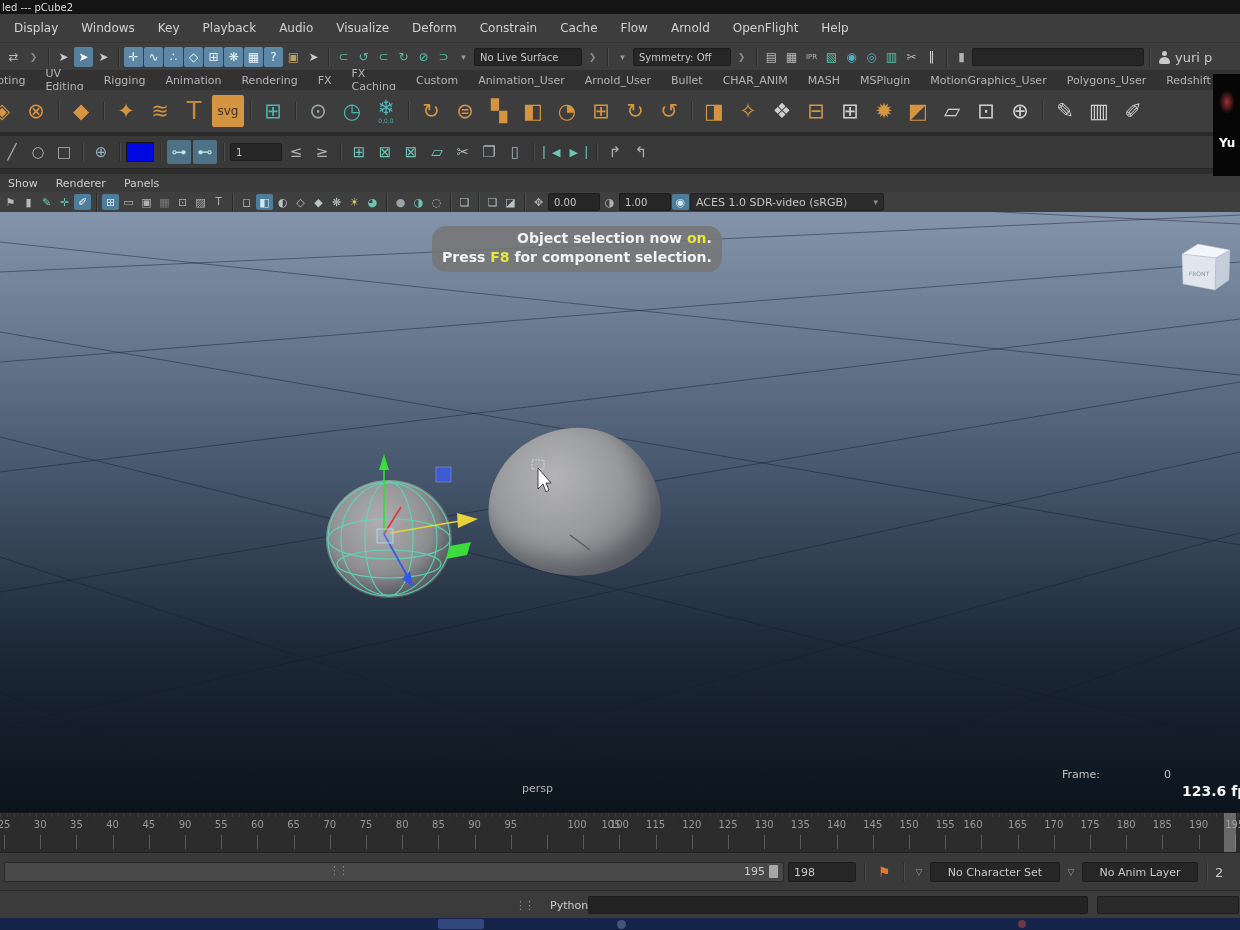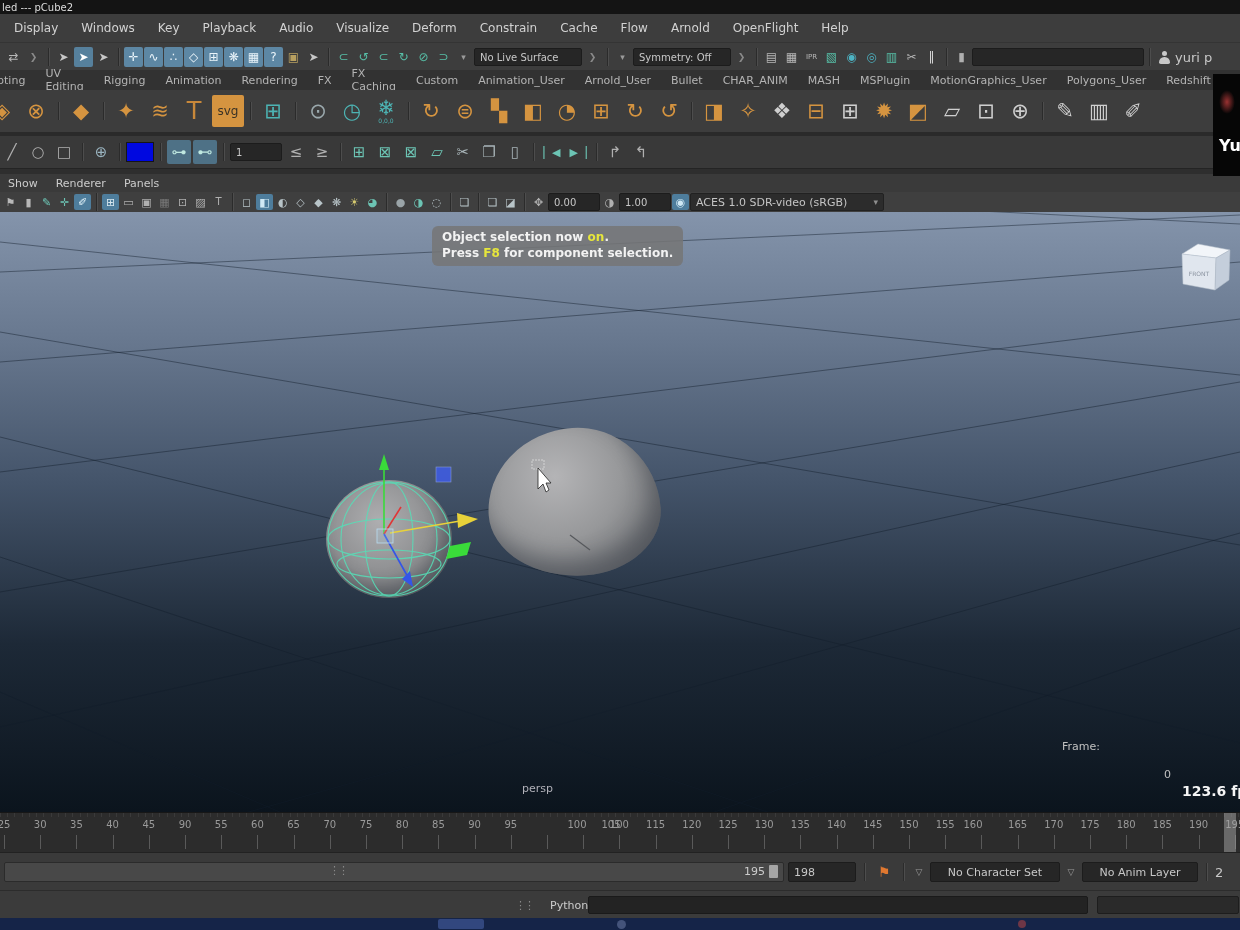--- a/index.html
+++ b/index.html
@@ -47,34 +47,34 @@
     background:linear-gradient(180deg,var(--viewport-top) 0%,#67778e 22%,#44546a 45%,#1d2937 72%,var(--viewport-bottom) 100%);}
   #grid-svg,#scene-svg{position:absolute;left:0;top:0;pointer-events:none;}
   .blob{position:absolute;}
   #blob-right{left:488px;top:216px;width:172px;height:148px;transform:rotate(-4deg);
     border-radius:52% 48% 46% 54% / 55% 58% 42% 45%;
     background:radial-gradient(ellipse at 40% 32%,#b4b4b6 0%,#97989a 45%,#77797c 75%,#5c5f63 96%);
     box-shadow:inset -10px -16px 20px rgba(35,40,52,.35);}
   #blob-left{left:326px;top:268px;width:126px;height:118px;border-radius:50%;
     background:radial-gradient(circle at 42% 35%,#aeaeb0 0%,#8e8f91 50%,#6e7073 80%,#55585c 97%);
     box-shadow:inset -8px -12px 16px rgba(35,40,52,.35);}
-  #tooltip{position:absolute;left:432px;top:14px;background:rgba(118,118,118,.85);border-radius:6px;
-    padding:3px 10px 5px 10px;font-size:12px;font-weight:bold;color:#f2f2f2;line-height:1.35;}
+  #tooltip{position:absolute;left:432px;top:14px;background:rgba(118,118,118,.85);border-radius:14px;
+    padding:3px 10px 5px 10px;font-size:14px;font-weight:bold;color:#f2f2f2;line-height:1.35;text-align:right;}
   #tooltip div{white-space:pre;}
   #tooltip .hl{color:var(--tooltip-highlight);}
   .hud{position:absolute;color:#c0c0c0;font-size:11px;white-space:nowrap;}
   #hud-fps{font-size:14px;font-weight:bold;color:#f5f5f5;}
   #persp-label{color:#b0b0b8;}
   #viewcube{position:absolute;left:1172px;top:20px;}
 
   
   #overlay-window{position:absolute;left:1213px;top:74px;width:27px;height:102px;background:#060606;overflow:hidden;}
   #overlay-window .glow{position:absolute;left:6px;top:16px;width:16px;height:24px;border-radius:50%;
     background:radial-gradient(ellipse,rgba(190,60,60,.8),rgba(190,60,60,0) 70%);}
-  #overlay-window .yu{position:absolute;left:6px;top:62px;color:#fff;font-size:16px;font-weight:bold;text-align:right;}
+  #overlay-window .yu{position:absolute;left:6px;top:62px;color:#fff;font-size:12px;font-weight:bold;text-align:right;}
 
   
   #time-slider{position:absolute;top:812px;left:0;width:1240px;height:40px;background:#2c2c2c;border-top:1px solid #171717;}
   #time-slider .minor{position:absolute;top:0;left:0;right:0;height:4px;
     background:repeating-linear-gradient(90deg,#3a3a3a 0 1px,transparent 1px 7.24px);}
   .tl-num{position:absolute;top:6px;width:30px;margin-left:-15px;text-align:center;font-size:10px;color:#9a9a9a;}
   .tl-tick{position:absolute;top:22px;width:1px;height:14px;background:#5a5a5a;}
   #playhead{position:absolute;top:0;height:40px;width:12px;background:rgba(165,165,165,.5);}
 
   #range-row{top:852px;height:38px;background:#3a3a3a;border-top:1px solid #222;padding-left:4px;gap:4px;}
@@ -380,21 +380,21 @@
     </div>
 
     <svg id="viewcube" width="64" height="66">
       <polygon points="10,22 26,12 58,18 44,26" fill="#f2f5f9" stroke="#b8c2cc" stroke-width="0.5"></polygon>
       <polygon points="10,22 44,26 43,58 11,52" fill="#e0e6ee" stroke="#b8c2cc" stroke-width="0.5"></polygon>
       <polygon points="44,26 58,18 57,48 43,58" fill="#c4cedb" stroke="#b0bac6" stroke-width="0.5"></polygon>
       <text x="27" y="44" font-size="6" fill="#8a93a0" text-anchor="middle">FRONT</text>
     </svg>
 
     <span class="hud" id="persp-label" style="left:522px;top:570px">persp</span>
-    <span class="hud" style="left:1062px;top:528px">Frame:</span>
+    <span class="hud" style="left:1062px;top:556px">Frame:</span>
     <span class="hud" style="left:1164px;top:556px">0</span>
     <span class="hud" id="hud-fps" style="left:1182px;top:571px">123.6 fps</span>
   </div>
 
   <div id="overlay-window">
     <span class="glow"></span>
     <span class="yu">Yu</span>
   </div>
 
   <div id="time-slider">

